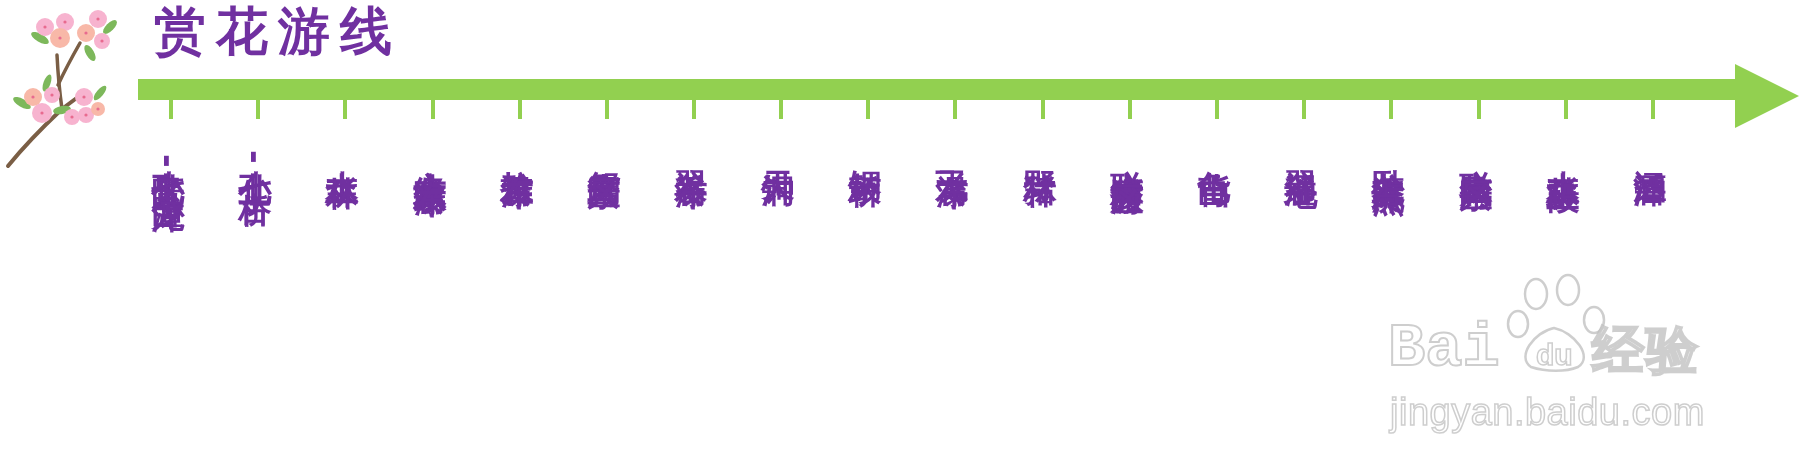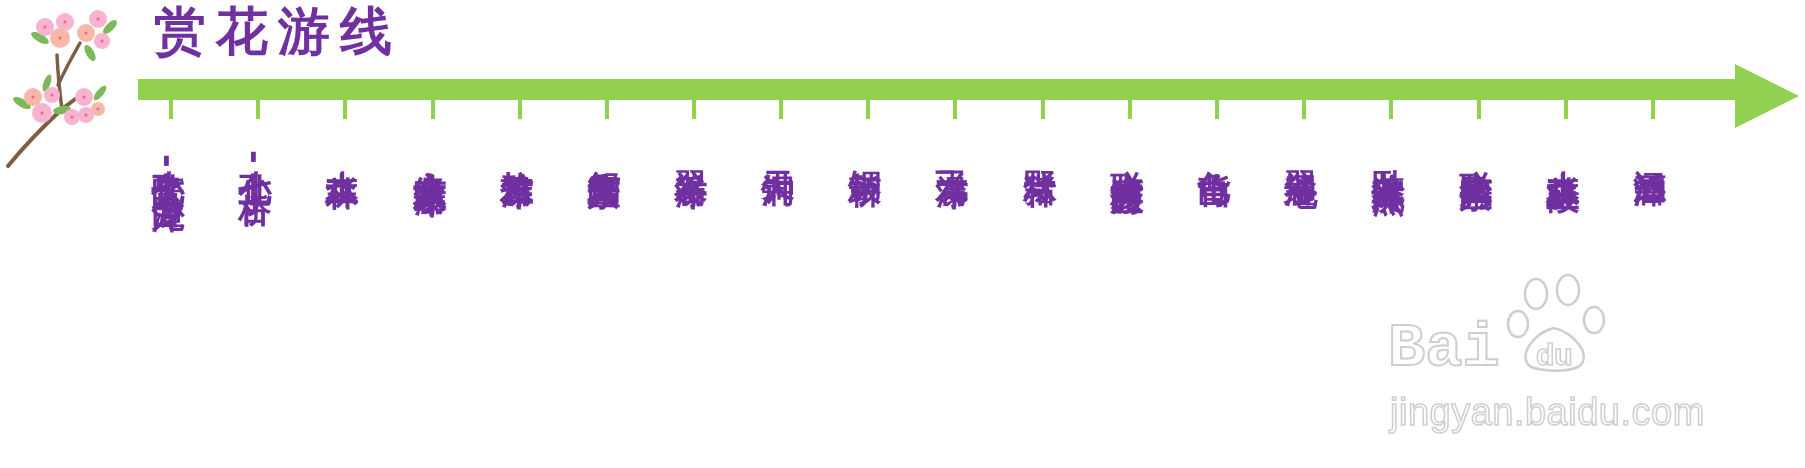--- a/index.html
+++ b/index.html
@@ -307,14 +307,15 @@
   <svg class="wm-paw" viewBox="0 0 100 105">
     <g fill="rgba(255,255,255,0.55)" stroke="rgba(190,190,190,0.75)" stroke-width="2.5">
       <ellipse cx="30" cy="22" rx="11" ry="15"></ellipse>
       <ellipse cx="62" cy="18" rx="11" ry="15"></ellipse>
       <ellipse cx="12" cy="52" rx="10" ry="13"></ellipse>
       <ellipse cx="88" cy="48" rx="10" ry="13"></ellipse>
       <path d="M25 95 C 10 85, 28 60, 48 56 C 68 60, 88 85, 72 95 C 60 100, 40 100, 25 95 Z"></path>
     </g>
     <text x="30" y="93" font-family="Liberation Sans, sans-serif" font-size="30" font-weight="bold" fill="rgba(255,255,255,0.6)" stroke="rgba(190,190,190,0.75)" stroke-width="1.5">du</text>
   </svg>
+  <div class="wm-jingyan">经验</div>
   <div class="wm-url">jingyan.baidu.com</div>
 </div>
 
 </body></html>

